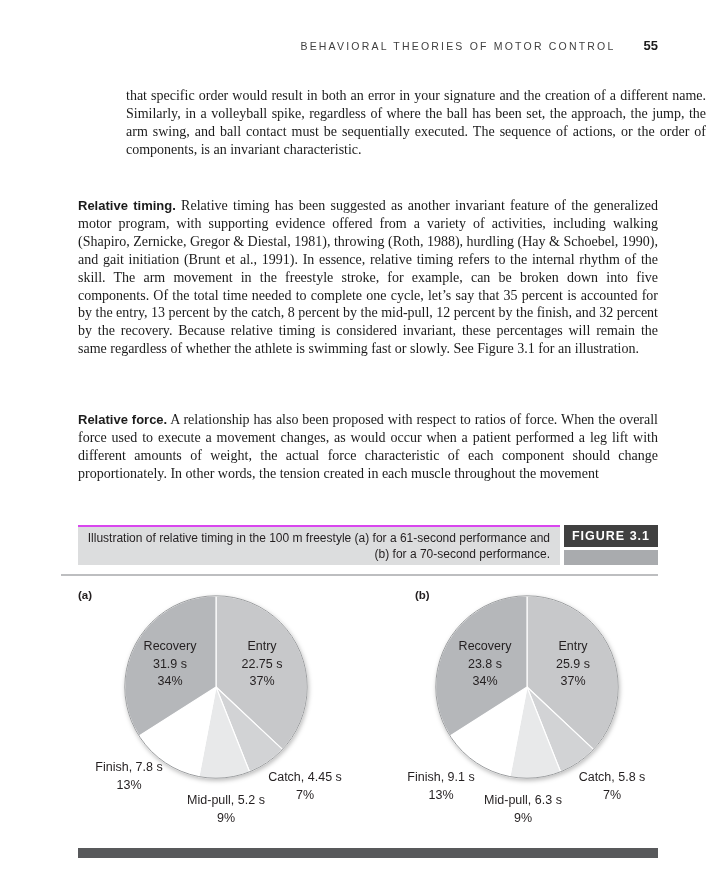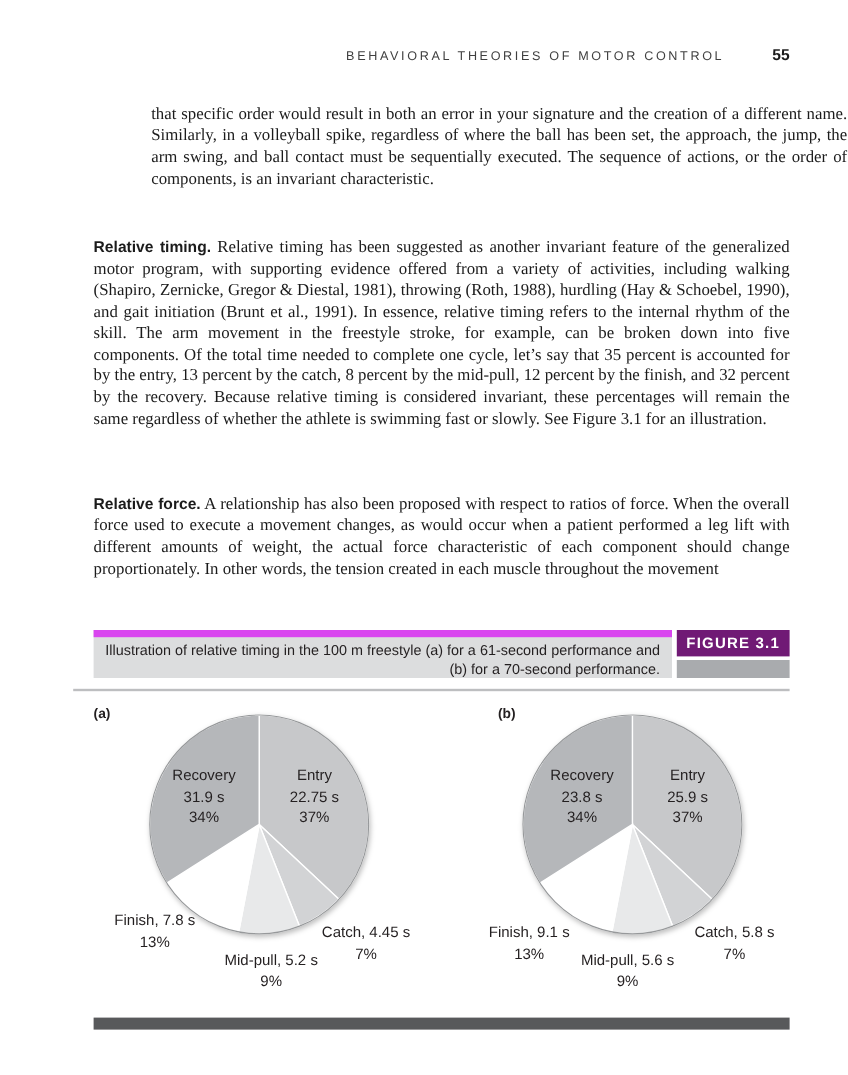--- a/index.html
+++ b/index.html
@@ -4,38 +4,38 @@
 <style>
   html,body{margin:0;padding:0;background:#ffffff;}
   body{width:707px;height:896px;position:relative;overflow:hidden;
        font-family:"Liberation Serif",serif;color:#1b1b1b;}
   .col{position:absolute;left:78px;width:580px;}
 
   
   .runhead{top:38px;text-align:right;font-family:"Liberation Sans",sans-serif;
            font-size:10.5px;letter-spacing:2.2px;color:#3f3f3f;}
   .runhead .pagenum{font-weight:bold;font-size:13px;letter-spacing:0;
-                    margin-left:40px;color:#1a1a1a;}
+                    margin-left:28px;color:#1a1a1a;}
 
   
   .bodytext{font-size:14px;line-height:17.9px;text-align:justify;}
   .p1{top:73px;margin-left:48px;}
   .p2{top:177px;margin-top:20px;}
   .p3{top:397px;}
   .lead{font-family:"Liberation Sans",sans-serif;font-weight:bold;font-size:13px;}
 
   
   .figure{position:absolute;left:78px;top:523px;width:580px;height:350px;}
   .fig-head{position:absolute;left:0;top:2px;width:580px;height:42px;}
   .cap-bar{position:absolute;left:0;top:0;width:482px;height:40px;
-           background:#dcddde;border-top:6px solid #d946ef;box-sizing:border-box;
+           background:#dcddde;border-top:2px solid #d946ef;box-sizing:border-box;
            font-family:"Liberation Sans",sans-serif;font-size:12px;line-height:15.5px;
            color:#231f20;text-align:right;padding:4px 10px 0 0;}
   .fig-tag{position:absolute;left:486px;top:0;width:94px;height:22px;
-           background:#701a75;color:#ffffff;font-family:"Liberation Sans",sans-serif;
+           background:#404040;color:#ffffff;font-family:"Liberation Sans",sans-serif;
            font-weight:bold;font-size:12.5px;letter-spacing:1px;text-align:center;
            line-height:22px;}
   .fig-sub{position:absolute;left:486px;top:25px;width:94px;height:15px;background:#a9abae;}
   .fig-rule{position:absolute;left:-17px;top:51px;width:597px;height:2px;background:#bdbec0;}
   .panel-tag{position:absolute;top:66px;font-family:"Liberation Sans",sans-serif;
              font-weight:bold;font-size:11.5px;color:#231f20;}
   .tag-a{left:0;}
   .tag-b{left:337px;}
   .pie-svg{position:absolute;width:192px;height:192px;
            filter:drop-shadow(1px 2px 2px rgba(0,0,0,0.25));}
@@ -124,21 +124,21 @@
   <div class="pie-inlabel" style="left:495px;top:115px">
     <div>Entry</div>
     <div>25.9 s</div>
     <div>37%</div>
   </div>
   <div class="pie-outlabel" style="left:363px;top:246px">
     <div>Finish, 9.1 s</div>
     <div>13%</div>
   </div>
   <div class="pie-outlabel" style="left:445px;top:269px">
-    <div>Mid-pull, 5.6 s</div>
+    <div>Mid-pull, 6.3 s</div>
     <div>9%</div>
   </div>
   <div class="pie-outlabel" style="left:534px;top:246px">
     <div>Catch, 5.8 s</div>
     <div>7%</div>
   </div>
 
   <div class="fig-bottom"></div>
 </div>
 

